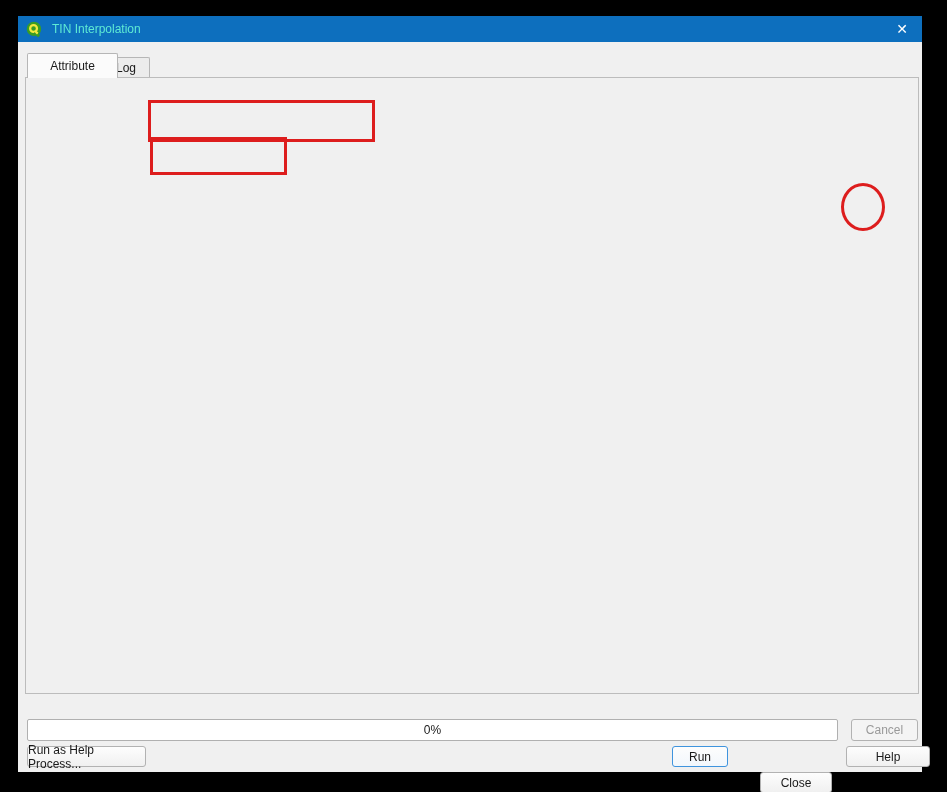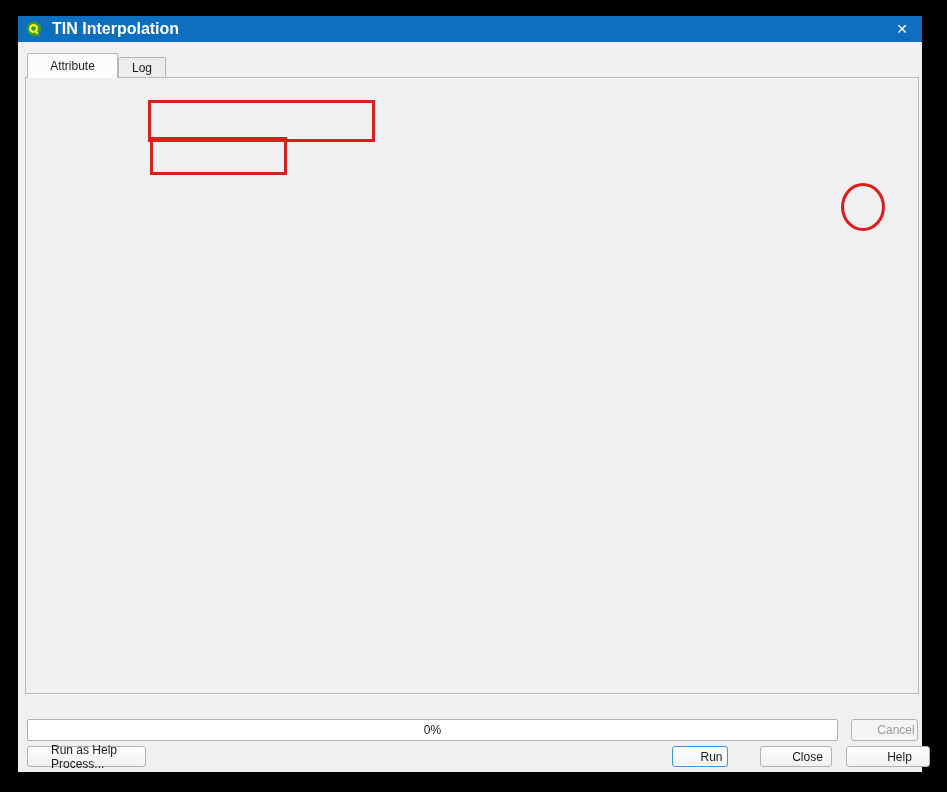--- a/index.html
+++ b/index.html
@@ -2,28 +2,28 @@
 <html><head>
 <meta charset="utf-8">
 <style>
   html,body{margin:0;padding:0;background:#000;width:947px;height:792px;
     font-family:"Liberation Sans","DejaVu Sans",sans-serif;font-size:12px;color:#1a1a1a;}
   .dialog{position:absolute;left:18px;top:16px;width:904px;height:756px;background:#f0f0f0;}
 
   
   .titlebar{position:absolute;left:0;top:0;width:904px;height:26px;background:#0d6fbe;display:flex;align-items:center;}
   .titlebar .qicon{margin-left:8px;width:17px;height:17px;flex:0 0 auto;}
-  .titlebar .ttext{color:#ffffff;margin-left:9px;font-size:16px;font-weight:bold;}
+  .titlebar .ttext{color:#5eead4;margin-left:9px;font-size:12px;}
   .closebtn{position:absolute;right:4px;top:0;width:32px;height:26px;color:#fff;display:flex;align-items:center;justify-content:center;font-size:14px;cursor:default;}
 
   
   .tab{position:absolute;box-sizing:border-box;border:1px solid #b6b6b6;border-bottom:none;
        display:flex;align-items:center;justify-content:center;border-radius:2px 2px 0 0;}
   .tab.active{left:9px;top:37px;width:91px;height:25px;background:#fbfbfb;z-index:3;}
-  .tab.inactive{left:100px;top:41px;width:48px;height:20px;background:#ececec;z-index:1;}
+  .tab.inactive{left:84px;top:41px;width:48px;height:20px;background:#ececec;z-index:1;}
 
   .frame{position:absolute;left:7px;top:61px;width:894px;height:617px;box-sizing:border-box;
          border:1px solid #bcbcbc;background:#f0f0f0;z-index:2;}
 
   .lbl{position:absolute;white-space:nowrap;}
   .dimlbl{color:#9b9b9b;}
 
   
   .inputbox,.combo,.spin{position:absolute;box-sizing:border-box;background:#fff;border:1px solid #a5a5a5;border-radius:2px;display:flex;align-items:center;}
   .inputbox input{border:none;outline:none;background:transparent;width:100%;height:100%;font:inherit;padding:0 5px;color:#1a1a1a;}
@@ -39,21 +39,21 @@
   .spinbtns{width:17px;height:100%;border-left:1px solid #c3c3c3;display:flex;flex-direction:column;flex:0 0 auto;background:#f6f6f6;}
   .spinbtns div{flex:1;display:flex;align-items:center;justify-content:center;}
   .tri-up-s{width:0;height:0;border-left:3.5px solid transparent;border-right:3.5px solid transparent;border-bottom:4px solid #666;}
   .tri-down-s{width:0;height:0;border-left:3.5px solid transparent;border-right:3.5px solid transparent;border-top:4px solid #666;}
 
   
   .cb{position:absolute;width:13px;height:13px;background:#fff;border:1px solid #8f8f8f;box-sizing:border-box;display:flex;align-items:center;justify-content:center;font-size:11px;line-height:1;color:#1a1a1a;}
   .cb.disabled{border-color:#c0c0c0;background:#f5f5f5;}
 
   
-  .btn{position:absolute;box-sizing:border-box;background:linear-gradient(#fdfdfd,#f0f0f0);border:1px solid #b2b2b2;border-radius:3px;display:flex;align-items:center;justify-content:center;font-size:12px;padding-left:23px;}
+  .btn{position:absolute;box-sizing:border-box;background:linear-gradient(#fdfdfd,#f0f0f0);border:1px solid #b2b2b2;border-radius:3px;display:flex;align-items:center;justify-content:center;font-size:12px;}
   .btn.focus{border:1px solid #3f94de;background:linear-gradient(#fdfdfd,#f2f7fc);}
   .btn.disabled{color:#9a9a9a;background:#f4f4f4;}
   .toolbtn{position:absolute;box-sizing:border-box;width:25px;height:24px;background:linear-gradient(#fdfdfd,#efefef);border:1px solid #b2b2b2;border-radius:3px;display:flex;align-items:center;justify-content:center;}
   .dotsbtn{position:absolute;box-sizing:border-box;background:linear-gradient(#fdfdfd,#efefef);border:1px solid #b2b2b2;border-radius:3px;display:flex;align-items:flex-start;justify-content:center;font-weight:bold;color:#444;font-size:11px;line-height:9px;padding-top:3px;}
   .dotsbtn .mini{position:absolute;right:3px;bottom:4px;width:0;height:0;border-left:3px solid transparent;border-right:3px solid transparent;border-top:4px solid #555;}
 
   
   .tbl{position:absolute;left:13px;top:208px;width:880px;height:132px;box-sizing:border-box;border:1px solid #b7b7b7;background:#fff;}
   .thead{display:flex;height:19px;background:linear-gradient(#fdfdfd,#f1f1f1);border-bottom:1px solid #cfcfcf;}
   .th{box-sizing:border-box;padding:2px 0 0 6px;border-right:1px solid #d6d6d6;overflow:hidden;white-space:nowrap;}
@@ -232,20 +232,20 @@
   <div class="cb disabled" style="left:15px;top:656px;"></div>
   <div class="lbl dimlbl" style="left:36px;top:656px;">Open output file after running algorithm</div>
 
   <div class="progress">
     <span>0%</span>
   </div>
   <div class="btn disabled" style="left:833px;top:703px;width:67px;height:22px;">Cancel</div>
 
   <div class="btn" style="left:9px;top:730px;width:119px;height:21px;">Run as Help Process...</div>
   <div class="btn focus" style="left:654px;top:730px;width:56px;height:21px;">Run</div>
-  <div class="btn" style="left:742px;top:730px;width:72px;height:21px;">Close</div>
+  <div class="btn" style="left:742px;top:756px;width:72px;height:21px;">Close</div>
   <div class="btn" style="left:828px;top:730px;width:84px;height:21px;">Help</div>
 
   <div class="ann" style="left:130px;top:84px;width:221px;height:36px;"></div>
   <div class="ann" style="left:132px;top:121px;width:131px;height:32px;"></div>
   <div class="ann ellipse" style="left:823px;top:167px;width:38px;height:42px;"></div>
 
 </div>
 
 </body></html>

